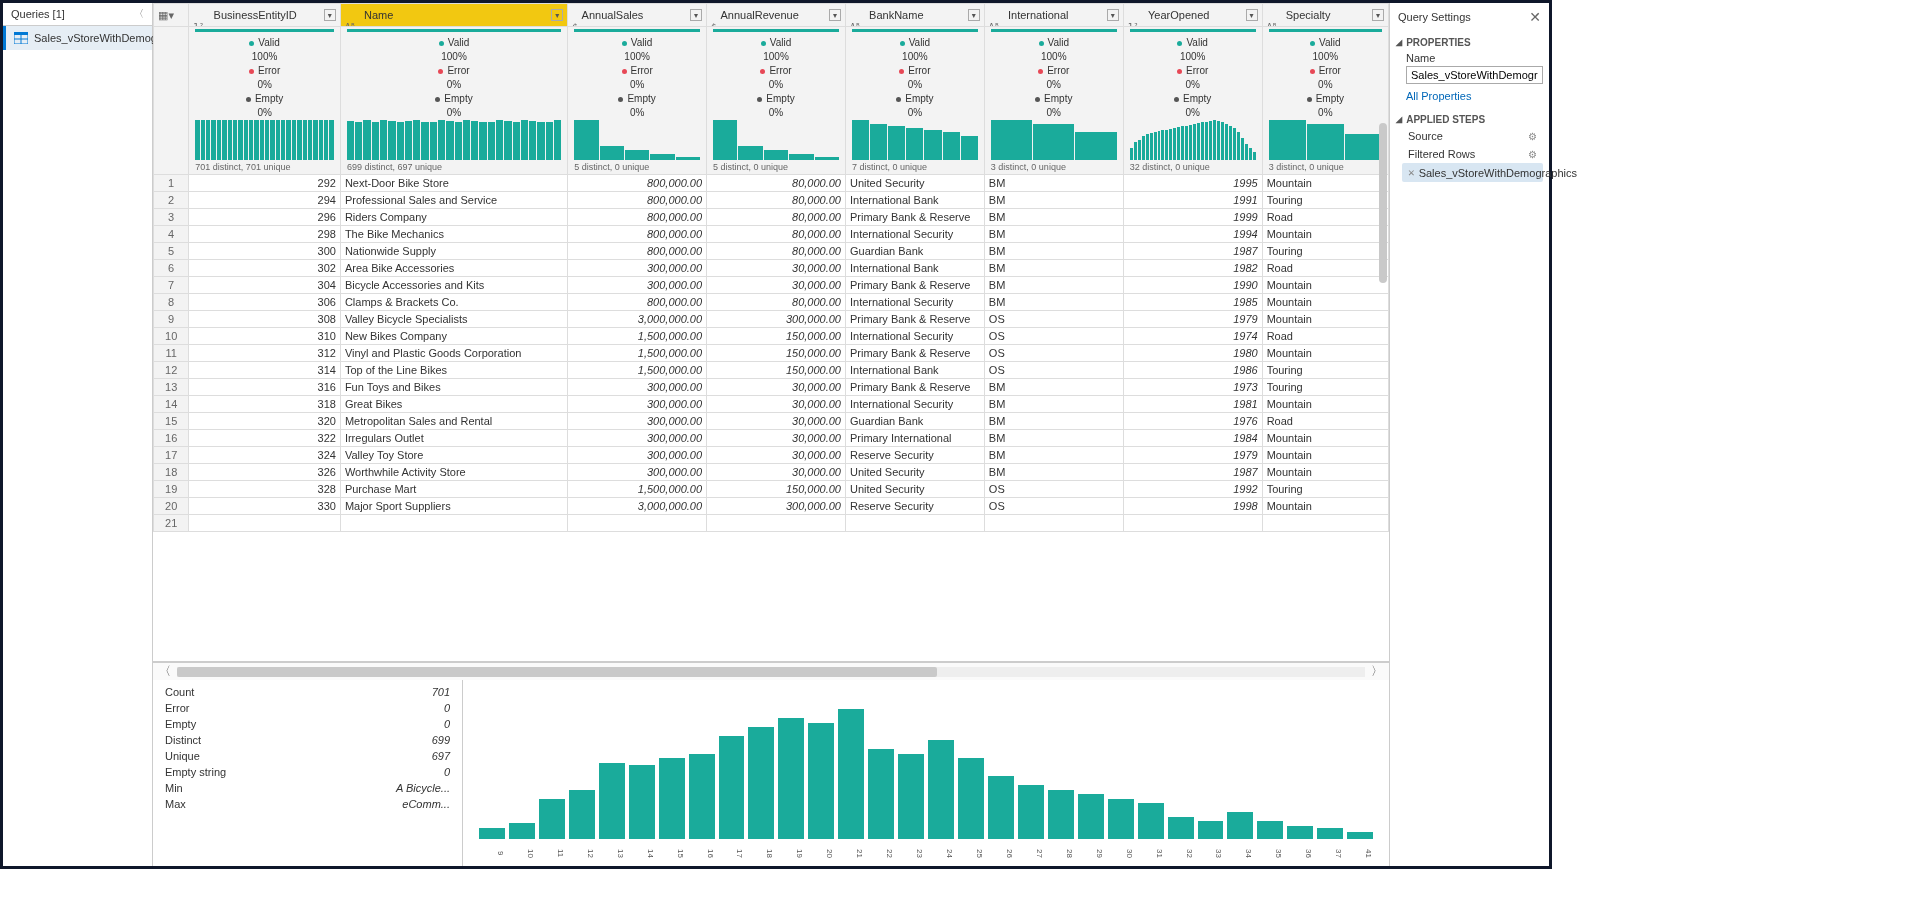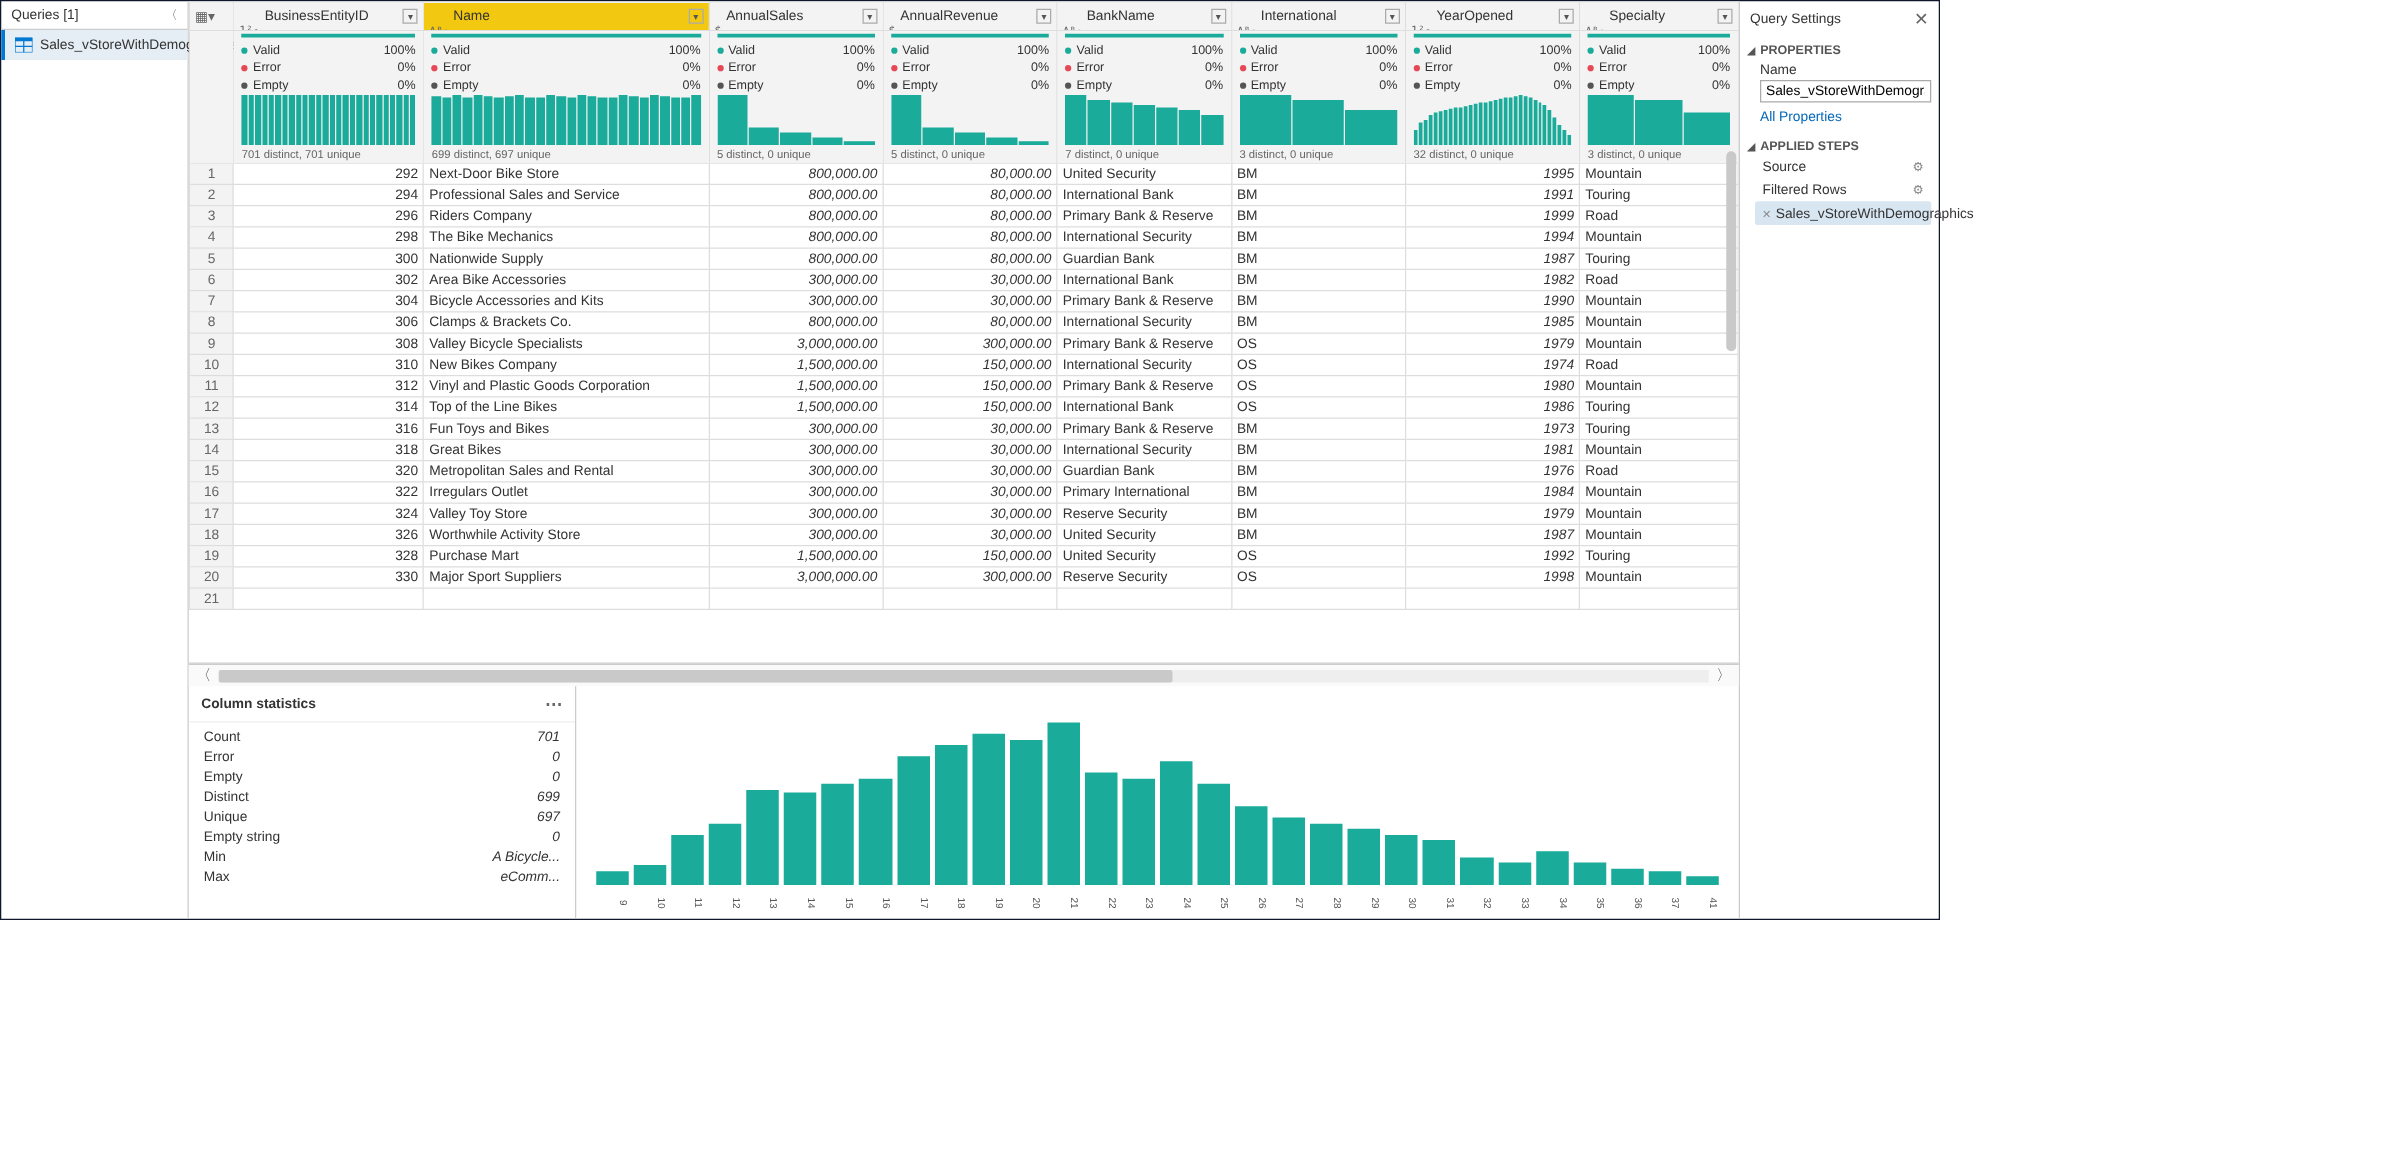--- a/index.html
+++ b/index.html
@@ -1,36 +1,36 @@
 <!DOCTYPE html>
 <html><head>
 <meta charset="utf-8">
 <style>
   * { box-sizing: border-box; }
   html, body { margin: 0; padding: 0; font-family: "Segoe UI", Arial, sans-serif; font-size: 11px; color: #333; background: #fff; }
-  .app { display: flex; width: 1552px; height: 736px; border: 1px solid #0f172a; }
+  .app { display: flex; width: 1552px; height: 869px; border: 3px solid #0f172a; }
   .left-pane { width: 150px; border-right: 1px solid #ccc; display: flex; flex-direction: column; }
   .left-header { padding: 4px 8px; border-bottom: 1px solid #ccc; display: flex; align-items: center; justify-content: space-between; }
   .collapse-ico { font-size: 10px; color: #666; cursor: pointer; }
   .query-item { display: flex; align-items: center; gap: 6px; padding: 6px 8px; background: #e6eef5; border-left: 3px solid #0078d4; cursor: pointer; }
   .table-ico { width: 14px; height: 12px; position: relative; }
   .table-ico svg { width: 14px; height: 12px; }
   .center-pane { flex: 1; display: flex; flex-direction: column; min-width: 0; position: relative; }
   .grid-area { flex: 1; overflow: hidden; position: relative; border-bottom: 1px solid #ccc; }
   .grid-table { border-collapse: collapse; table-layout: fixed; width: 100%; }
   .grid-table th, .grid-table td { border: 1px solid #ddd; padding: 2px 4px; white-space: nowrap; overflow: hidden; text-overflow: ellipsis; }
   .grid-table th { background: #f3f3f3; position: sticky; top: 0; font-weight: 400; text-align: left; }
   .col-head { display: flex; align-items: center; gap: 4px; height: 18px; }
   .col-head .type-ico { font-family: monospace; font-size: 9px; color: #666; margin-top: 24px; }
   .col-head .col-name { flex: 1; }
   .col-head .drop-ico { width: 12px; height: 12px; border: 1px solid #aaa; display: flex; align-items: center; justify-content: center; font-size: 8px; color: #555; cursor: pointer; }
   th.selected { background: #f2c811 !important; }
   .quality-row td, .quality-row th { padding: 2px 6px; border-top: none; border-bottom: none; }
   .qbar { height: 3px; background: #1aab9b; margin-bottom: 4px; }
-  .qline { display: flex; justify-content: space-between; align-items: flex-end; font-size: 10px; line-height: 14px; }
+  .qline { display: flex; justify-content: space-between; align-items: center; font-size: 10px; line-height: 14px; flex-direction: column; }
   .qline .dot { width: 5px; height: 5px; border-radius: 50%; display: inline-block; margin-right: 4px; }
   .dot.v { background: #1aab9b; } .dot.e { background: #e74856; } .dot.m { background: #555; }
   .mini-dist { height: 40px; display: flex; align-items: flex-end; gap: 1px; overflow: hidden; }
   .mini-dist span { background: #1aab9b; flex: 1; min-width: 2px; }
   .dist-label { font-size: 9px; color: #666; padding-top: 2px; }
   .rownum-col { width: 28px; text-align: center; background: #f3f3f3; color: #666; }
   td.num { text-align: right; }
   td.italic { font-style: italic; }
   .hscroll { height: 18px; display: flex; align-items: center; background: #fafafa; border-top: 1px solid #ccc; padding: 0 6px; gap: 6px; }
   .hscroll .arrow { font-size: 12px; color: #555; cursor: pointer; }
@@ -642,24 +642,20 @@
     </div>
     <div class="hscroll">
       <span class="arrow">〈</span>
       <div class="track">
           <div class="thumb" style="left:0;width:64%"></div>
         </div>
       <span class="arrow">〉</span>
     </div>
     <div class="bottom-panels">
       <div class="stats-panel">
-        <div class="panel-head">
-          <span>Column statistics</span>
-          <span class="more">⋯</span>
-        </div>
         <div class="stats-body" id="stats-body">
             <div class="stat-row">
               <span>Count</span>
               <span class="sv">701</span>
             </div>
             <div class="stat-row">
               <span>Error</span>
               <span class="sv">0</span>
             </div>
             <div class="stat-row">

